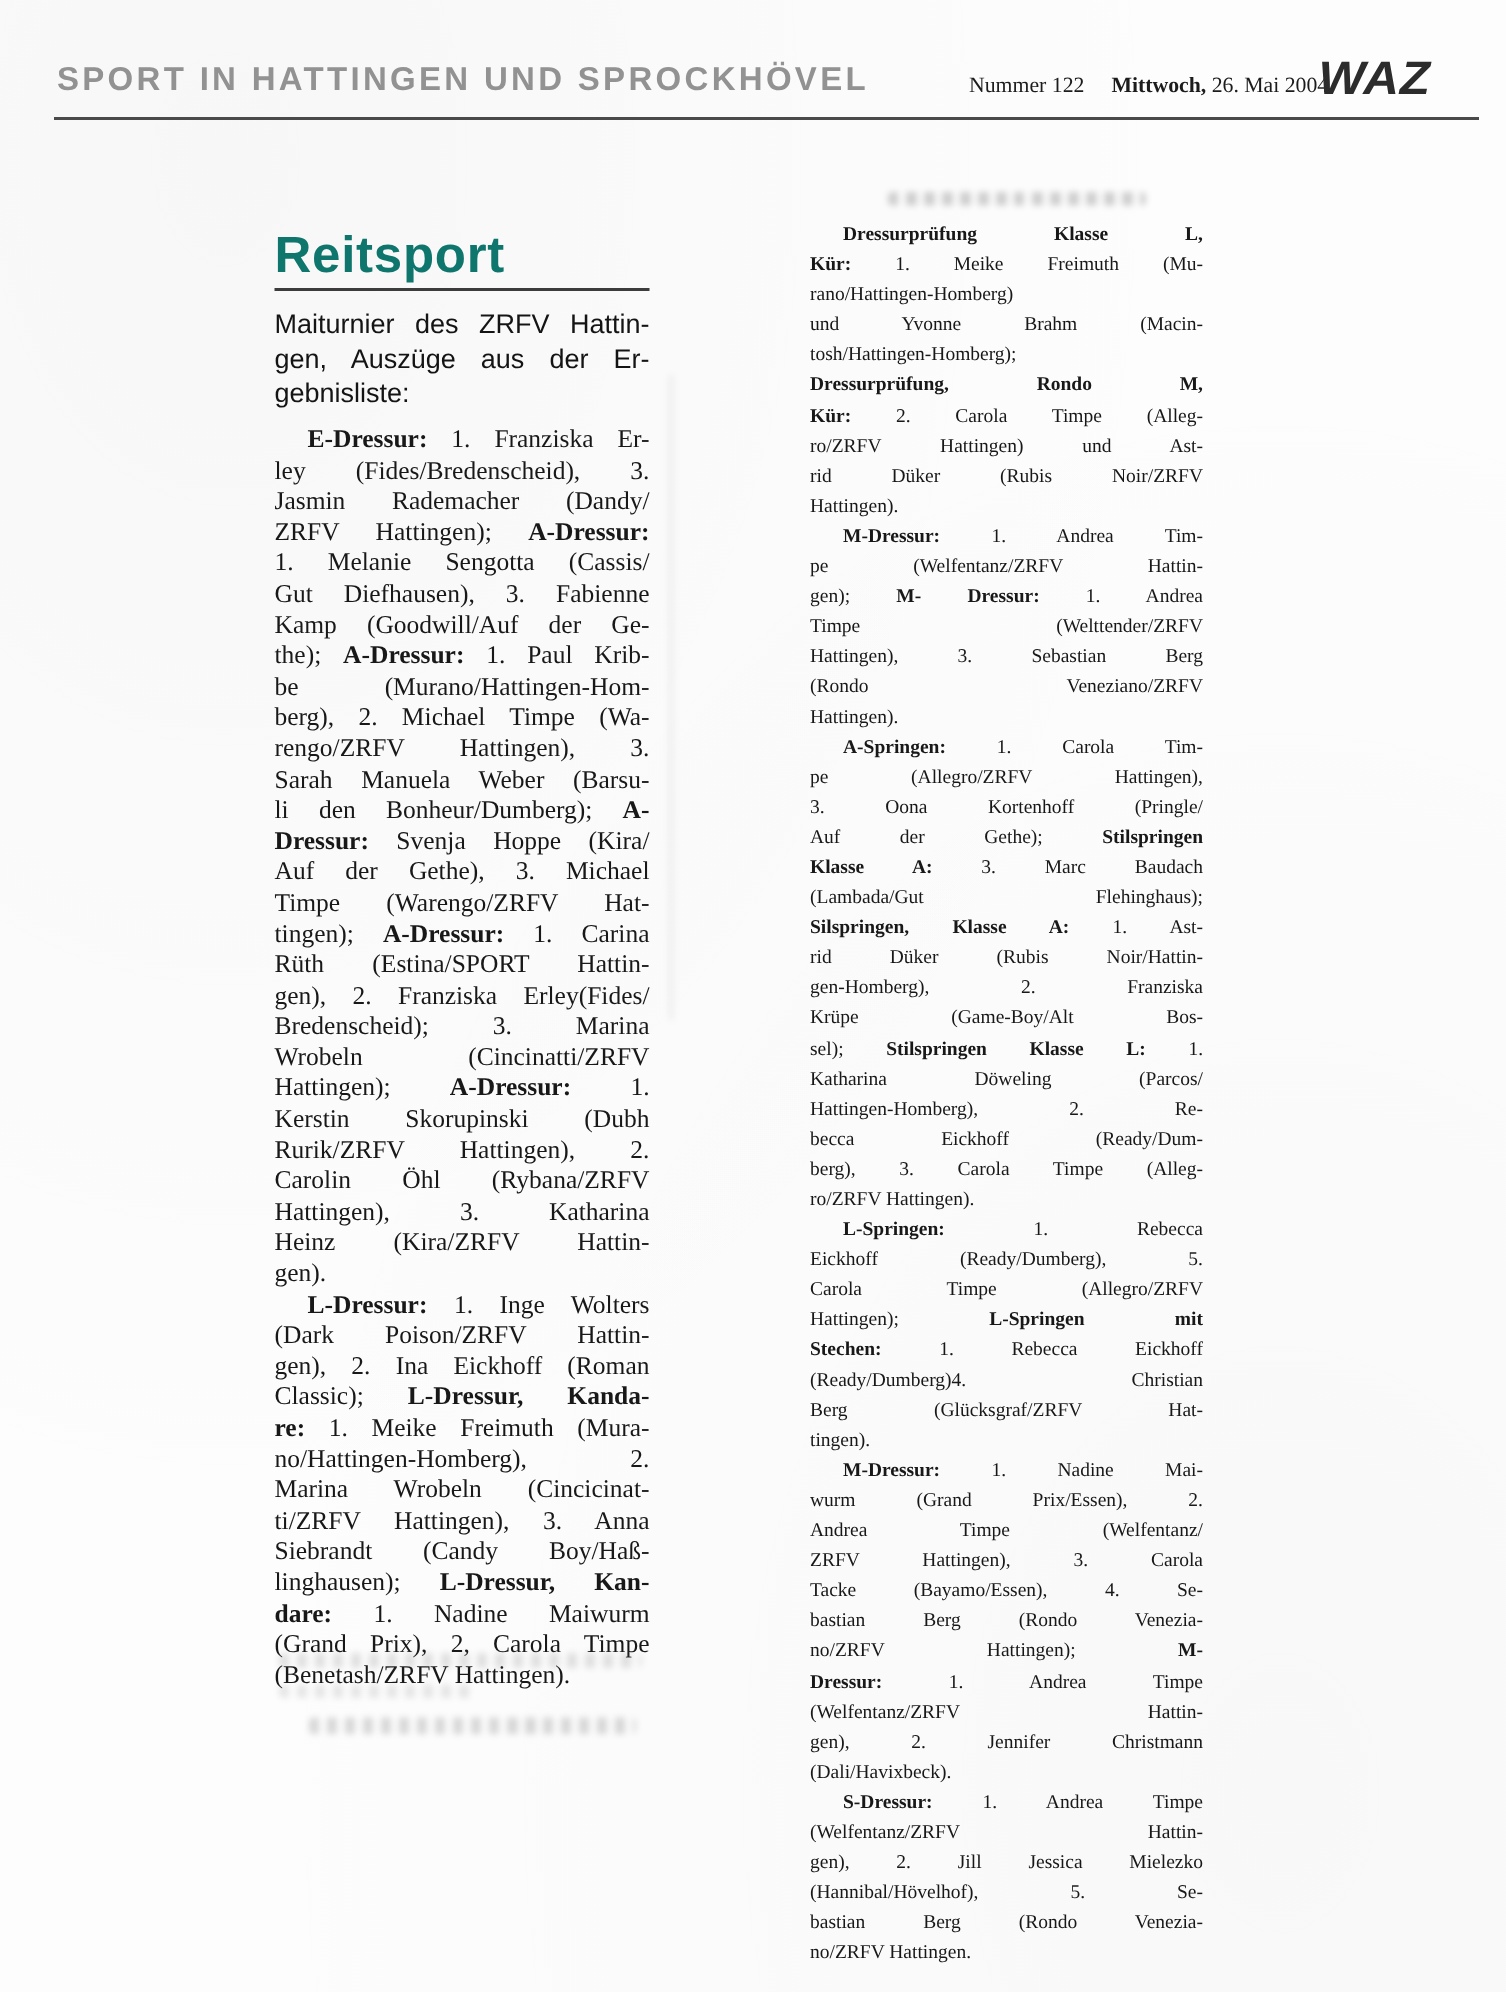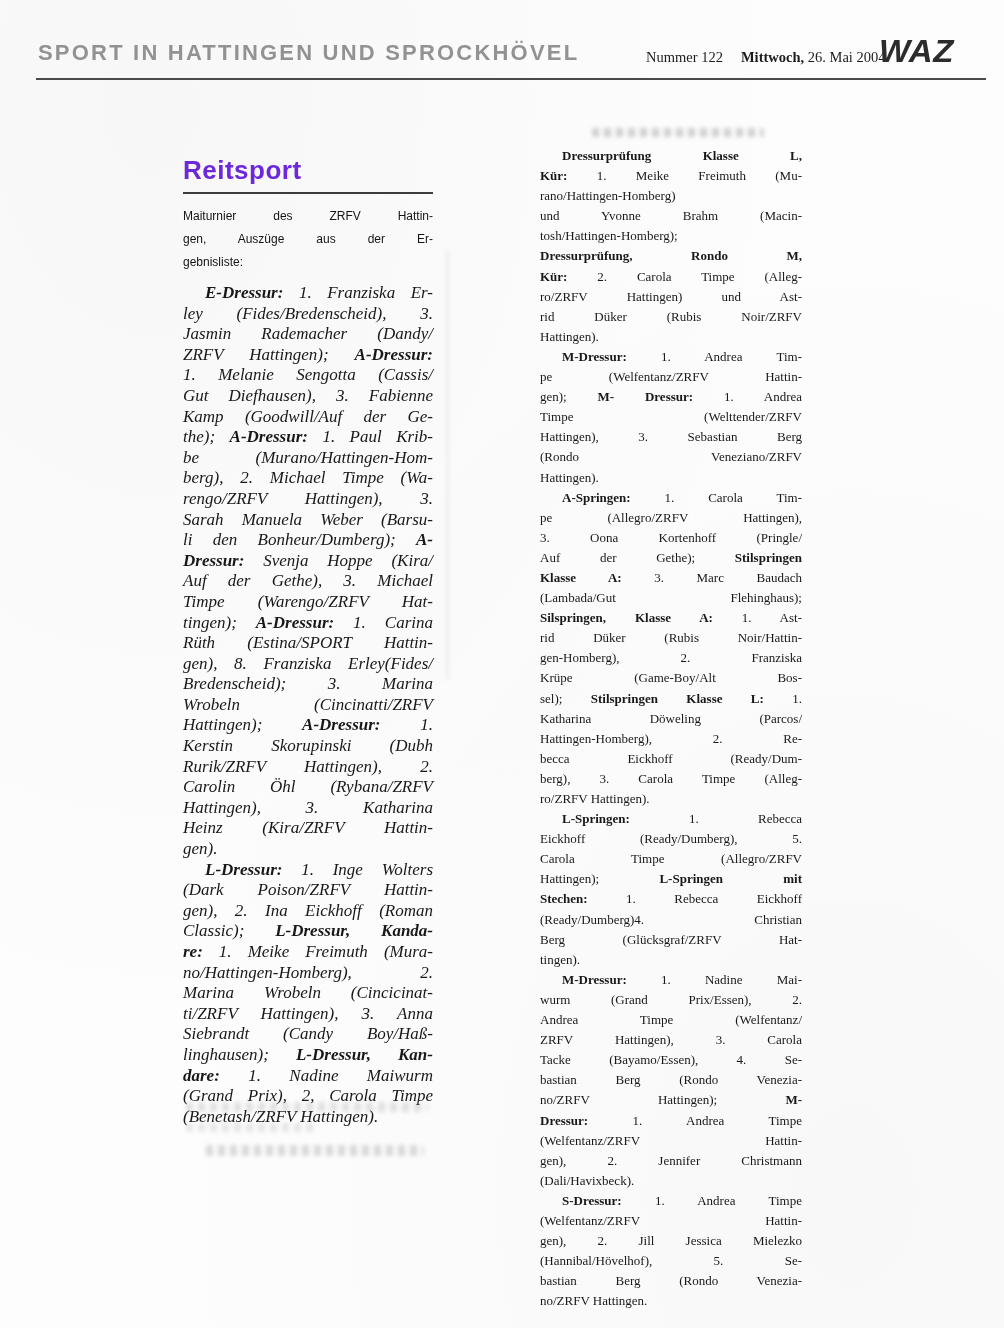--- a/index.html
+++ b/index.html
@@ -39,30 +39,30 @@
   }
   .masthead-rule{
     position:absolute;left:36px;top:78px;width:950px;height:2px;
     background:var(--rule);
   }
   
   .left-col{position:absolute;left:183px;top:156px;width:250px;}
   .right-col{position:absolute;left:540px;top:146px;width:262px;}
   .section-heading{
     font-family:"Liberation Sans", sans-serif;
-    font-weight:bold;font-size:26px;line-height:28px;letter-spacing:0.5px;color:#6d28d9;
+    font-weight:bold;font-size:34px;line-height:28px;letter-spacing:0.5px;color:#0f766e;
   }
   .heading-rule{margin-top:8px;height:2px;background:#3c3c3c;width:250px;}
   .intro{
     margin-top:11px;
     font-family:"Liberation Sans", sans-serif;
-    font-size:12px;line-height:23px;color:#141414;
+    font-size:18px;line-height:23px;color:#141414;
   }
   .body-copy{font-size:17px;}
-  .left-body{margin-top:9px;line-height:20.6px;font-style:italic;}
+  .left-body{margin-top:9px;line-height:20.6px;}
   .right-col{font-size:13px;line-height:20.1px;}
   .line{text-align:justify;text-align-last:justify;}
   .line.last{text-align-last:left;}
   .para .line.first{text-indent:22px;}
   .intro .line.first{text-indent:0;}
   
   .smudge{
     position:absolute;height:10px;border-radius:3px;
     background:repeating-linear-gradient(90deg,#6f6f6f 0 7px,transparent 7px 12px);
     filter:blur(2px);opacity:.3;pointer-events:none;
@@ -107,21 +107,21 @@
         <div class="line">be (Murano/Hattingen-Hom-</div>
         <div class="line">berg), 2. Michael Timpe (Wa-</div>
         <div class="line">rengo/ZRFV Hattingen), 3.</div>
         <div class="line">Sarah Manuela Weber (Barsu-</div>
         <div class="line">li den Bonheur/Dumberg); <b>A-</b></div>
         <div class="line"><b>Dressur:</b> Svenja Hoppe (Kira/</div>
         <div class="line">Auf der Gethe), 3. Michael</div>
         <div class="line">Timpe (Warengo/ZRFV Hat-</div>
         <div class="line">tingen); <b>A-Dressur:</b> 1. Carina</div>
         <div class="line">Rüth (Estina/SPORT Hattin-</div>
-        <div class="line">gen), 8. Franziska Erley(Fides/</div>
+        <div class="line">gen), 2. Franziska Erley(Fides/</div>
         <div class="line">Bredenscheid); 3. Marina</div>
         <div class="line">Wrobeln (Cincinatti/ZRFV</div>
         <div class="line">Hattingen); <b>A-Dressur:</b> 1.</div>
         <div class="line">Kerstin Skorupinski (Dubh</div>
         <div class="line">Rurik/ZRFV Hattingen), 2.</div>
         <div class="line">Carolin Öhl (Rybana/ZRFV</div>
         <div class="line">Hattingen), 3. Katharina</div>
         <div class="line">Heinz (Kira/ZRFV Hattin-</div>
         <div class="line last">gen).</div>
       </div>

